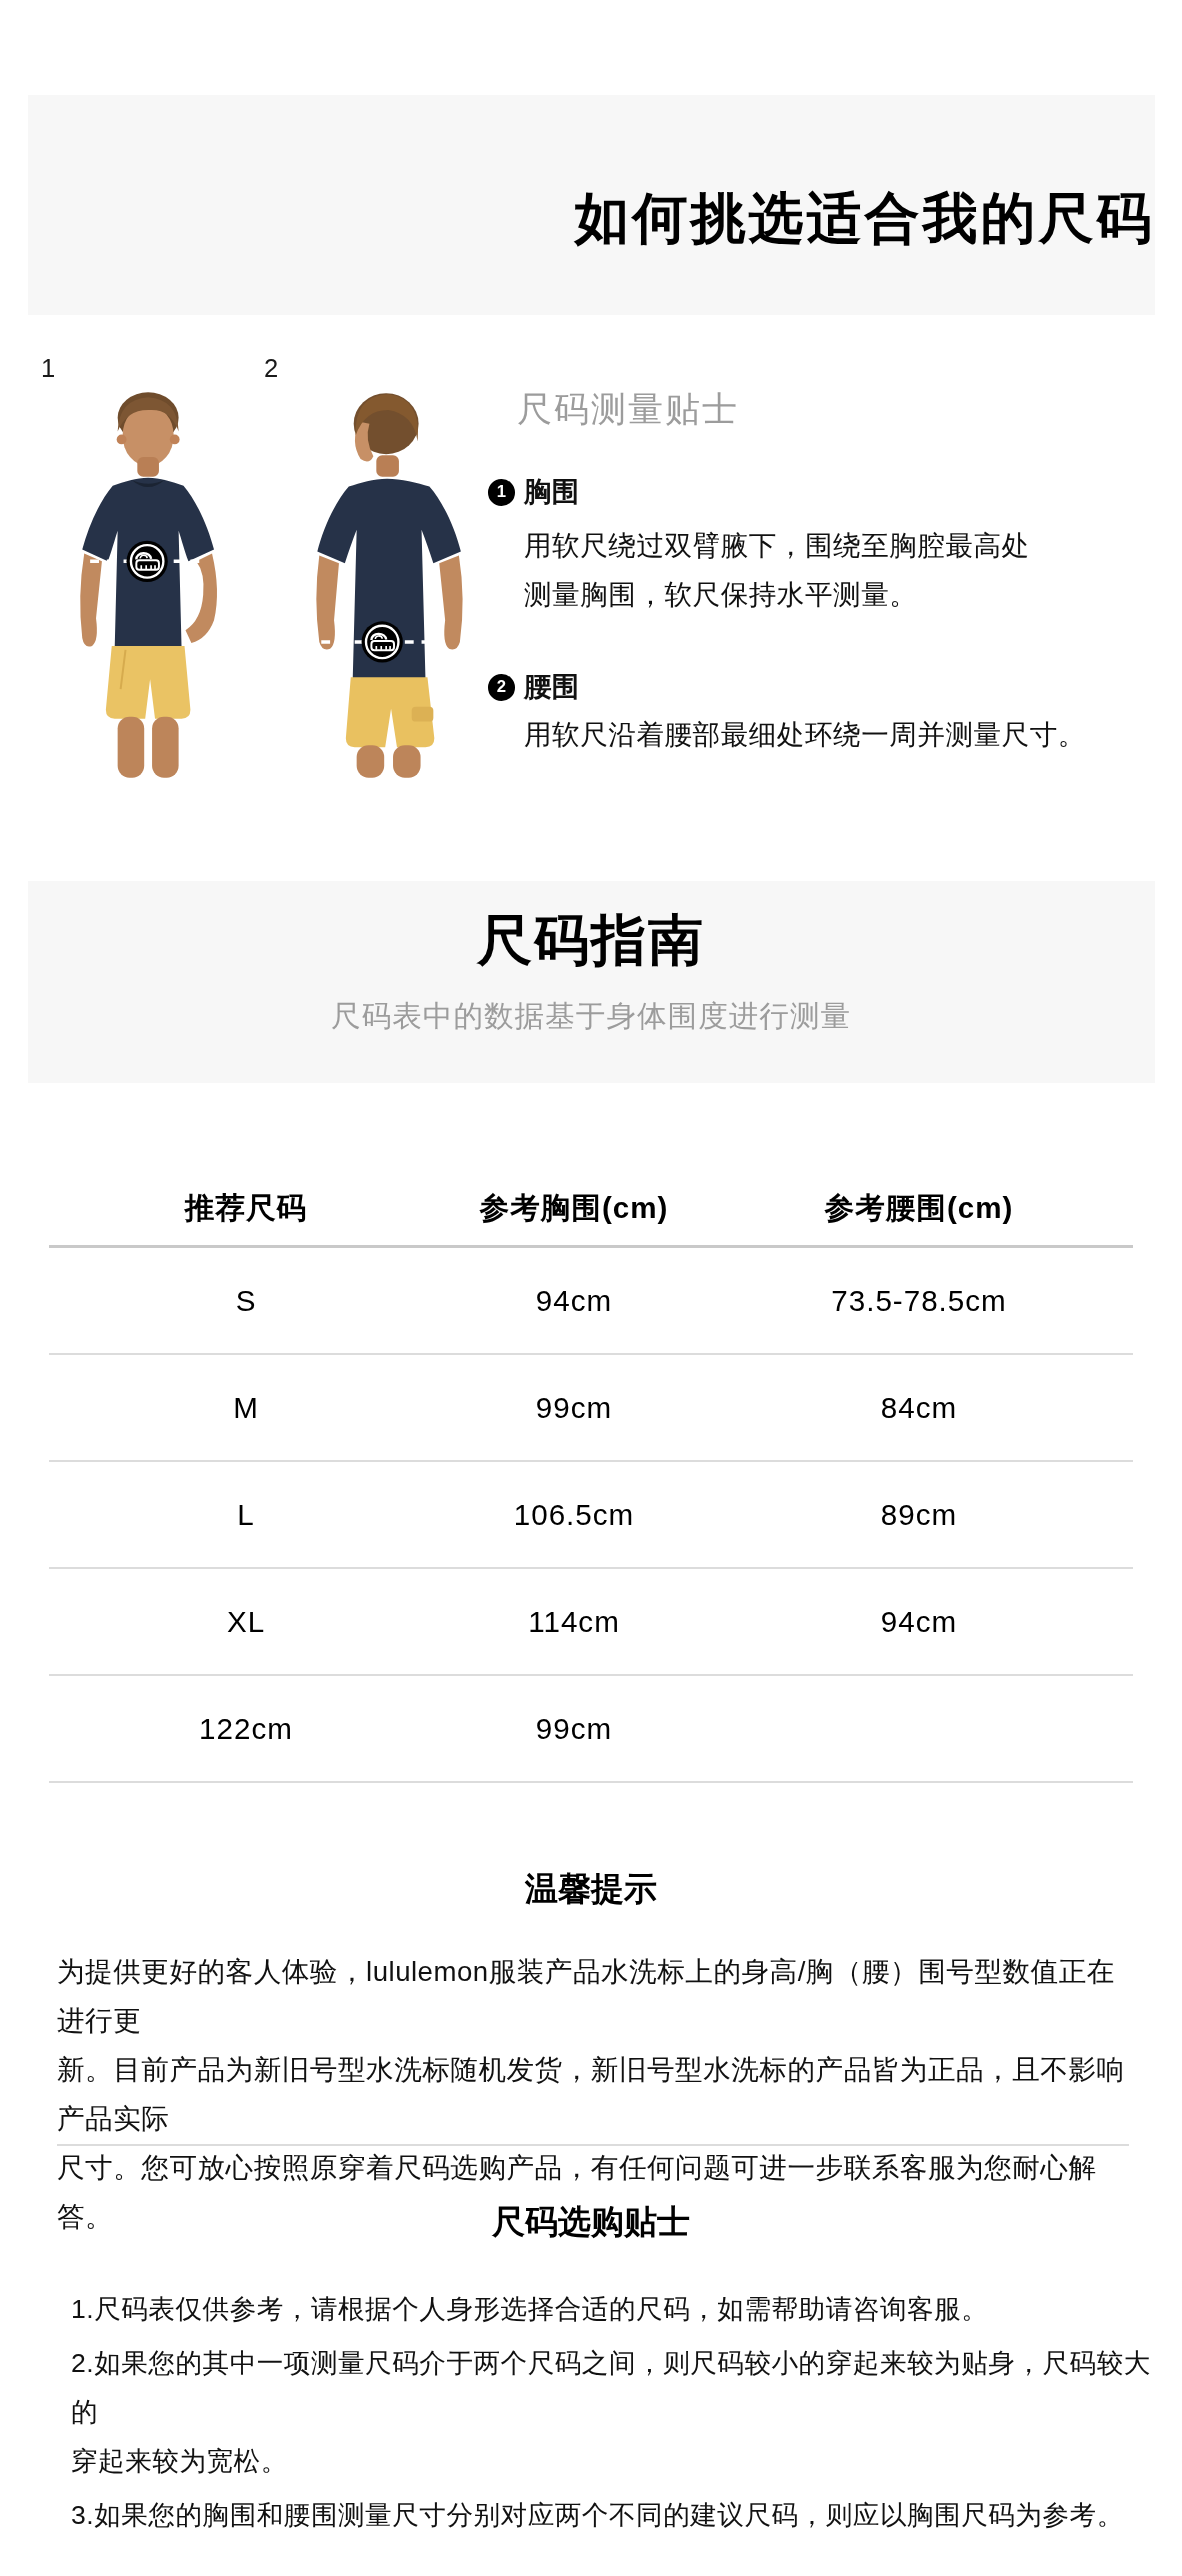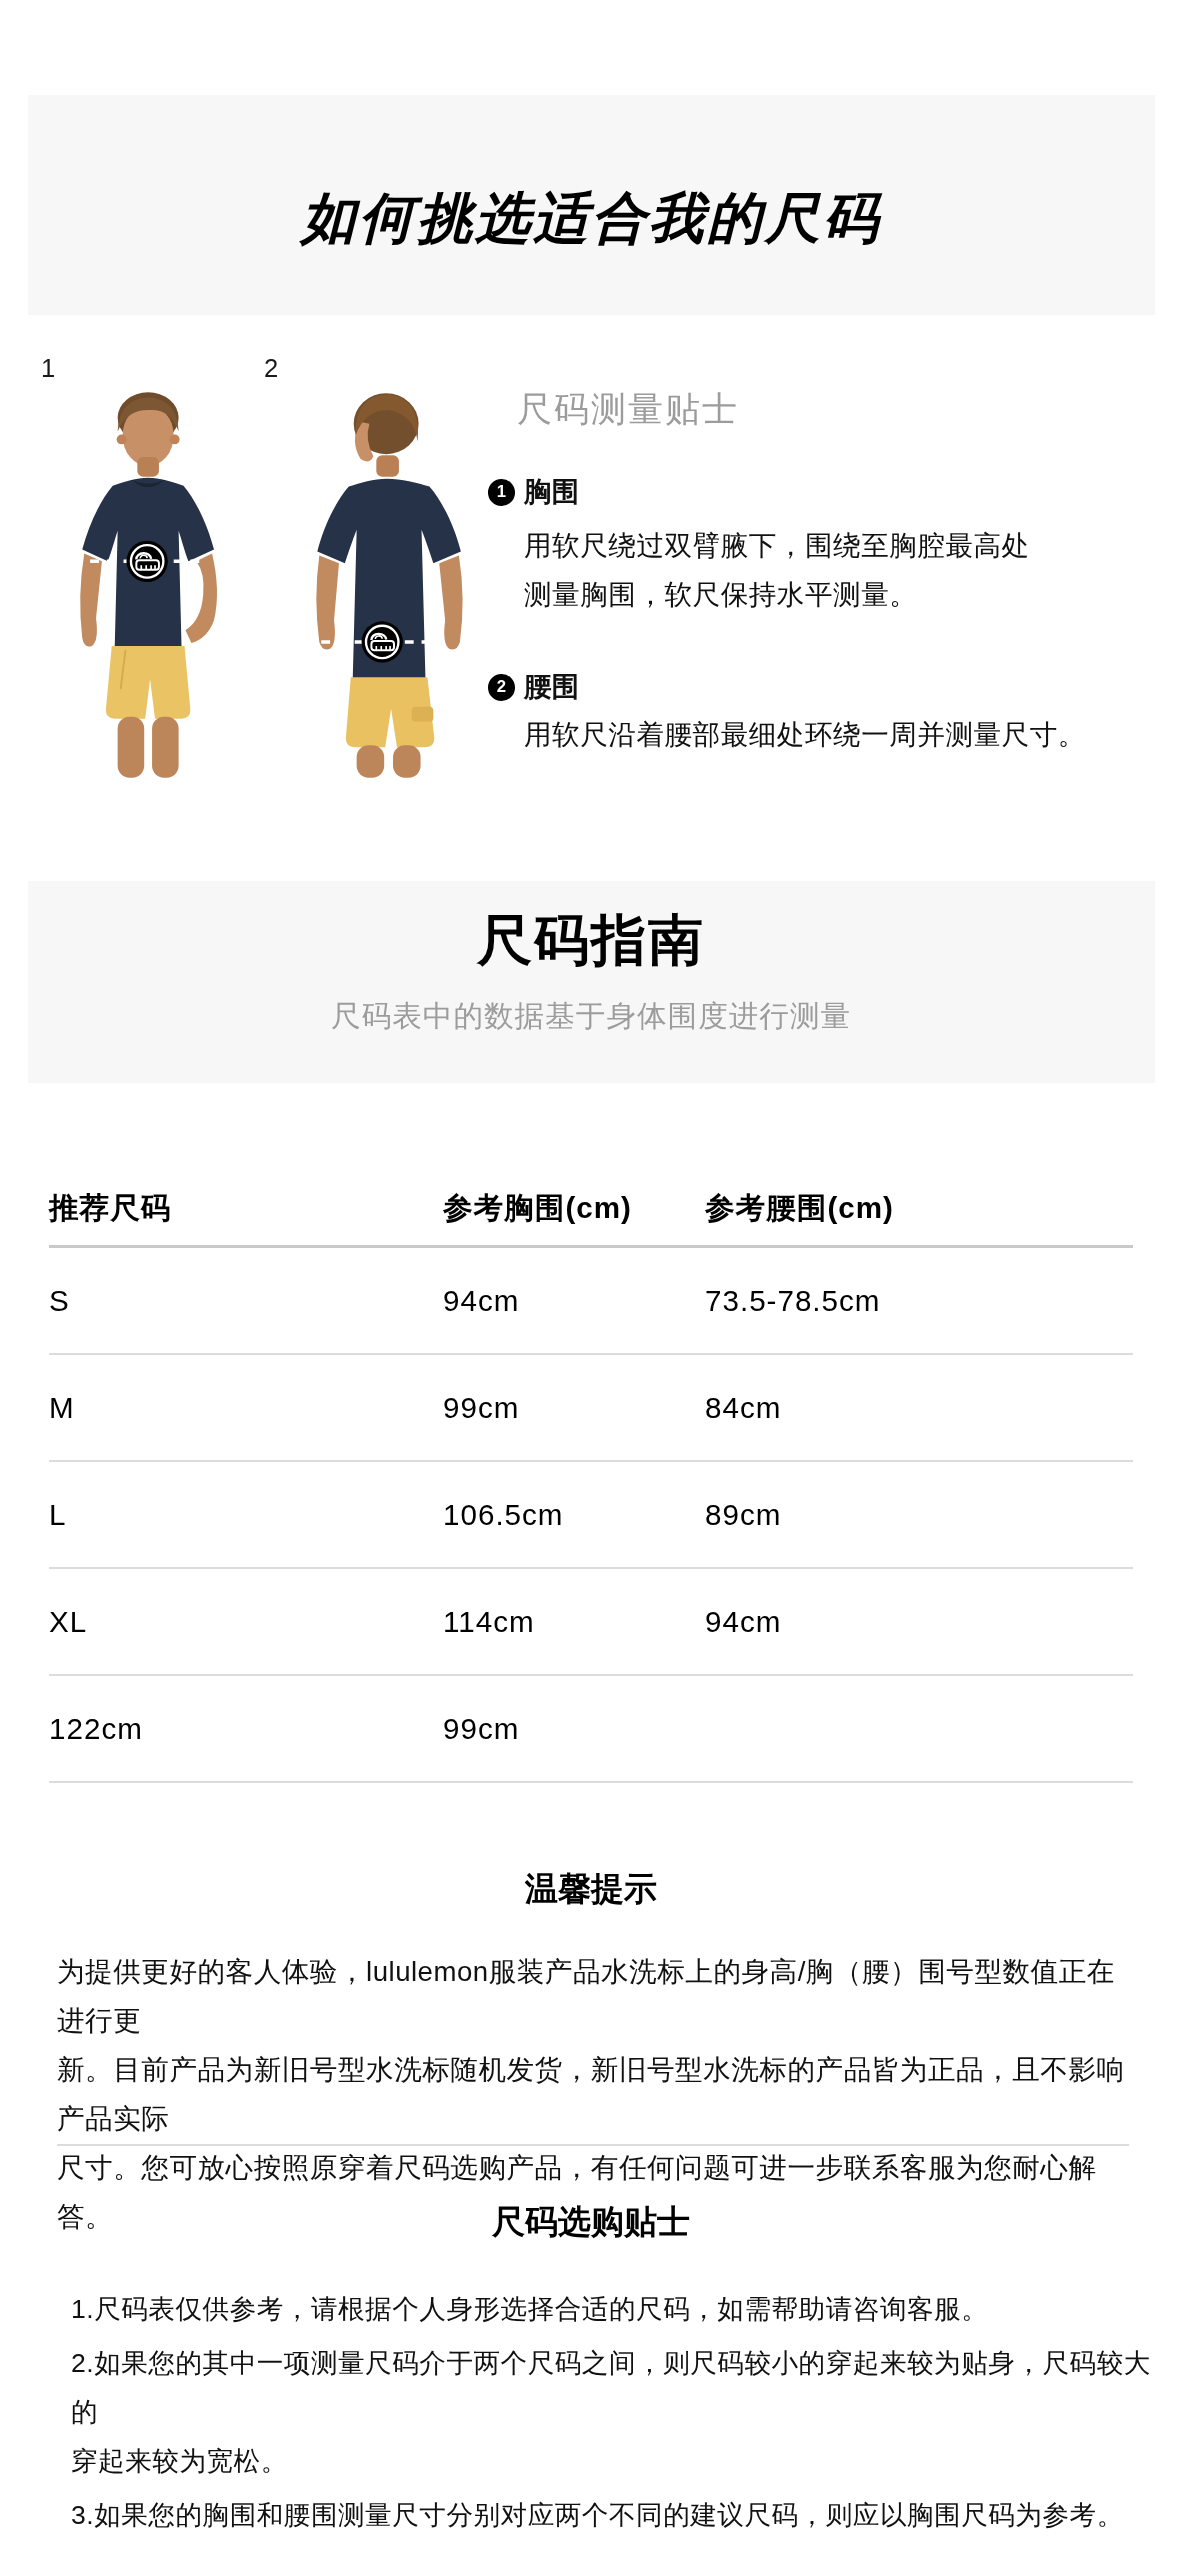--- a/index.html
+++ b/index.html
@@ -4,42 +4,42 @@
 <style>
   html,body{margin:0;padding:0;background:#fff;}
   .page{
     position:relative;width:1182px;height:2576px;margin:0 auto;overflow:hidden;
     background:#ffffff;color:#000;
     font-family:"Liberation Sans","DejaVu Sans",sans-serif;
   }
   .abs{position:absolute;}
   
   .gray-block{background:#f7f7f7;left:27.6px;width:1127px;}
-  .block-how{top:95px;height:220px;display:flex;align-items:center;justify-content:center;font-style:italic;}
+  .block-how{top:95px;height:220px;display:flex;align-items:center;justify-content:flex-end;}
   .block-how h1{margin:0;padding-top:28.6px;font-size:55px;font-weight:700;letter-spacing:3px;}
   .block-guide{top:881px;height:202px;display:flex;flex-direction:column;align-items:center;padding-top:29.6px;box-sizing:border-box;}
   .block-guide h2{margin:0;font-size:55px;font-weight:700;letter-spacing:2px;line-height:59px;}
   .block-guide .subtitle{margin-top:31.5px;font-size:29.6px;line-height:29.6px;color:#9c9c9c;letter-spacing:1px;}
   
   .measure{top:314px;left:0;width:1182px;height:579px;}
   .fig-num{font-size:25.6px;color:#1a1a1a;line-height:25.6px;}
   .model-svg{position:absolute;width:234px;height:394px;}
   .tips-title{left:517px;top:77px;font-size:35px;line-height:35px;color:#9c9c9c;letter-spacing:2px;}
   .num-badge{
     width:26.6px;height:26.6px;border-radius:50%;background:#000;color:#fff;
     display:flex;align-items:center;justify-content:center;
     font-size:16.7px;font-weight:700;line-height:26.6px;
   }
   .tip-label{font-size:27.6px;font-weight:700;line-height:26.6px;color:#111;}
   .tip-text{font-size:27.6px;line-height:49px;color:#111;white-space:pre-line;letter-spacing:0.5px;font-family:Liberation Serif, serif;}
   
   .size-table{left:49px;top:1172px;width:1084px;}
   .t-head,.t-row{
     display:grid;grid-template-columns:394px 262px 428px;
-    align-items:center;text-align:left;box-sizing:border-box;
+    align-items:center;text-align:center;box-sizing:border-box;
   }
   .t-head{height:76px;border-bottom:3px solid #c9c9c9;font-weight:700;font-size:29.6px;}
   .t-row{height:107px;border-bottom:2px solid #dcdcdc;font-size:29.6px;}
   .t-cell{letter-spacing:1px;}
   
   .center-h{left:0;width:1182px;text-align:center;font-size:33px;font-weight:700;line-height:39px;}
   .notice-title{top:1869px;}
   .notice-body{left:57px;top:1947px;width:1076px;font-size:27.6px;line-height:49px;color:#111;white-space:pre-line;letter-spacing:0.5px;}
   .rule{left:57px;top:2144px;width:1072px;height:2px;background:#dcdcdc;}
   .buy-tips-title{top:2202px;}

